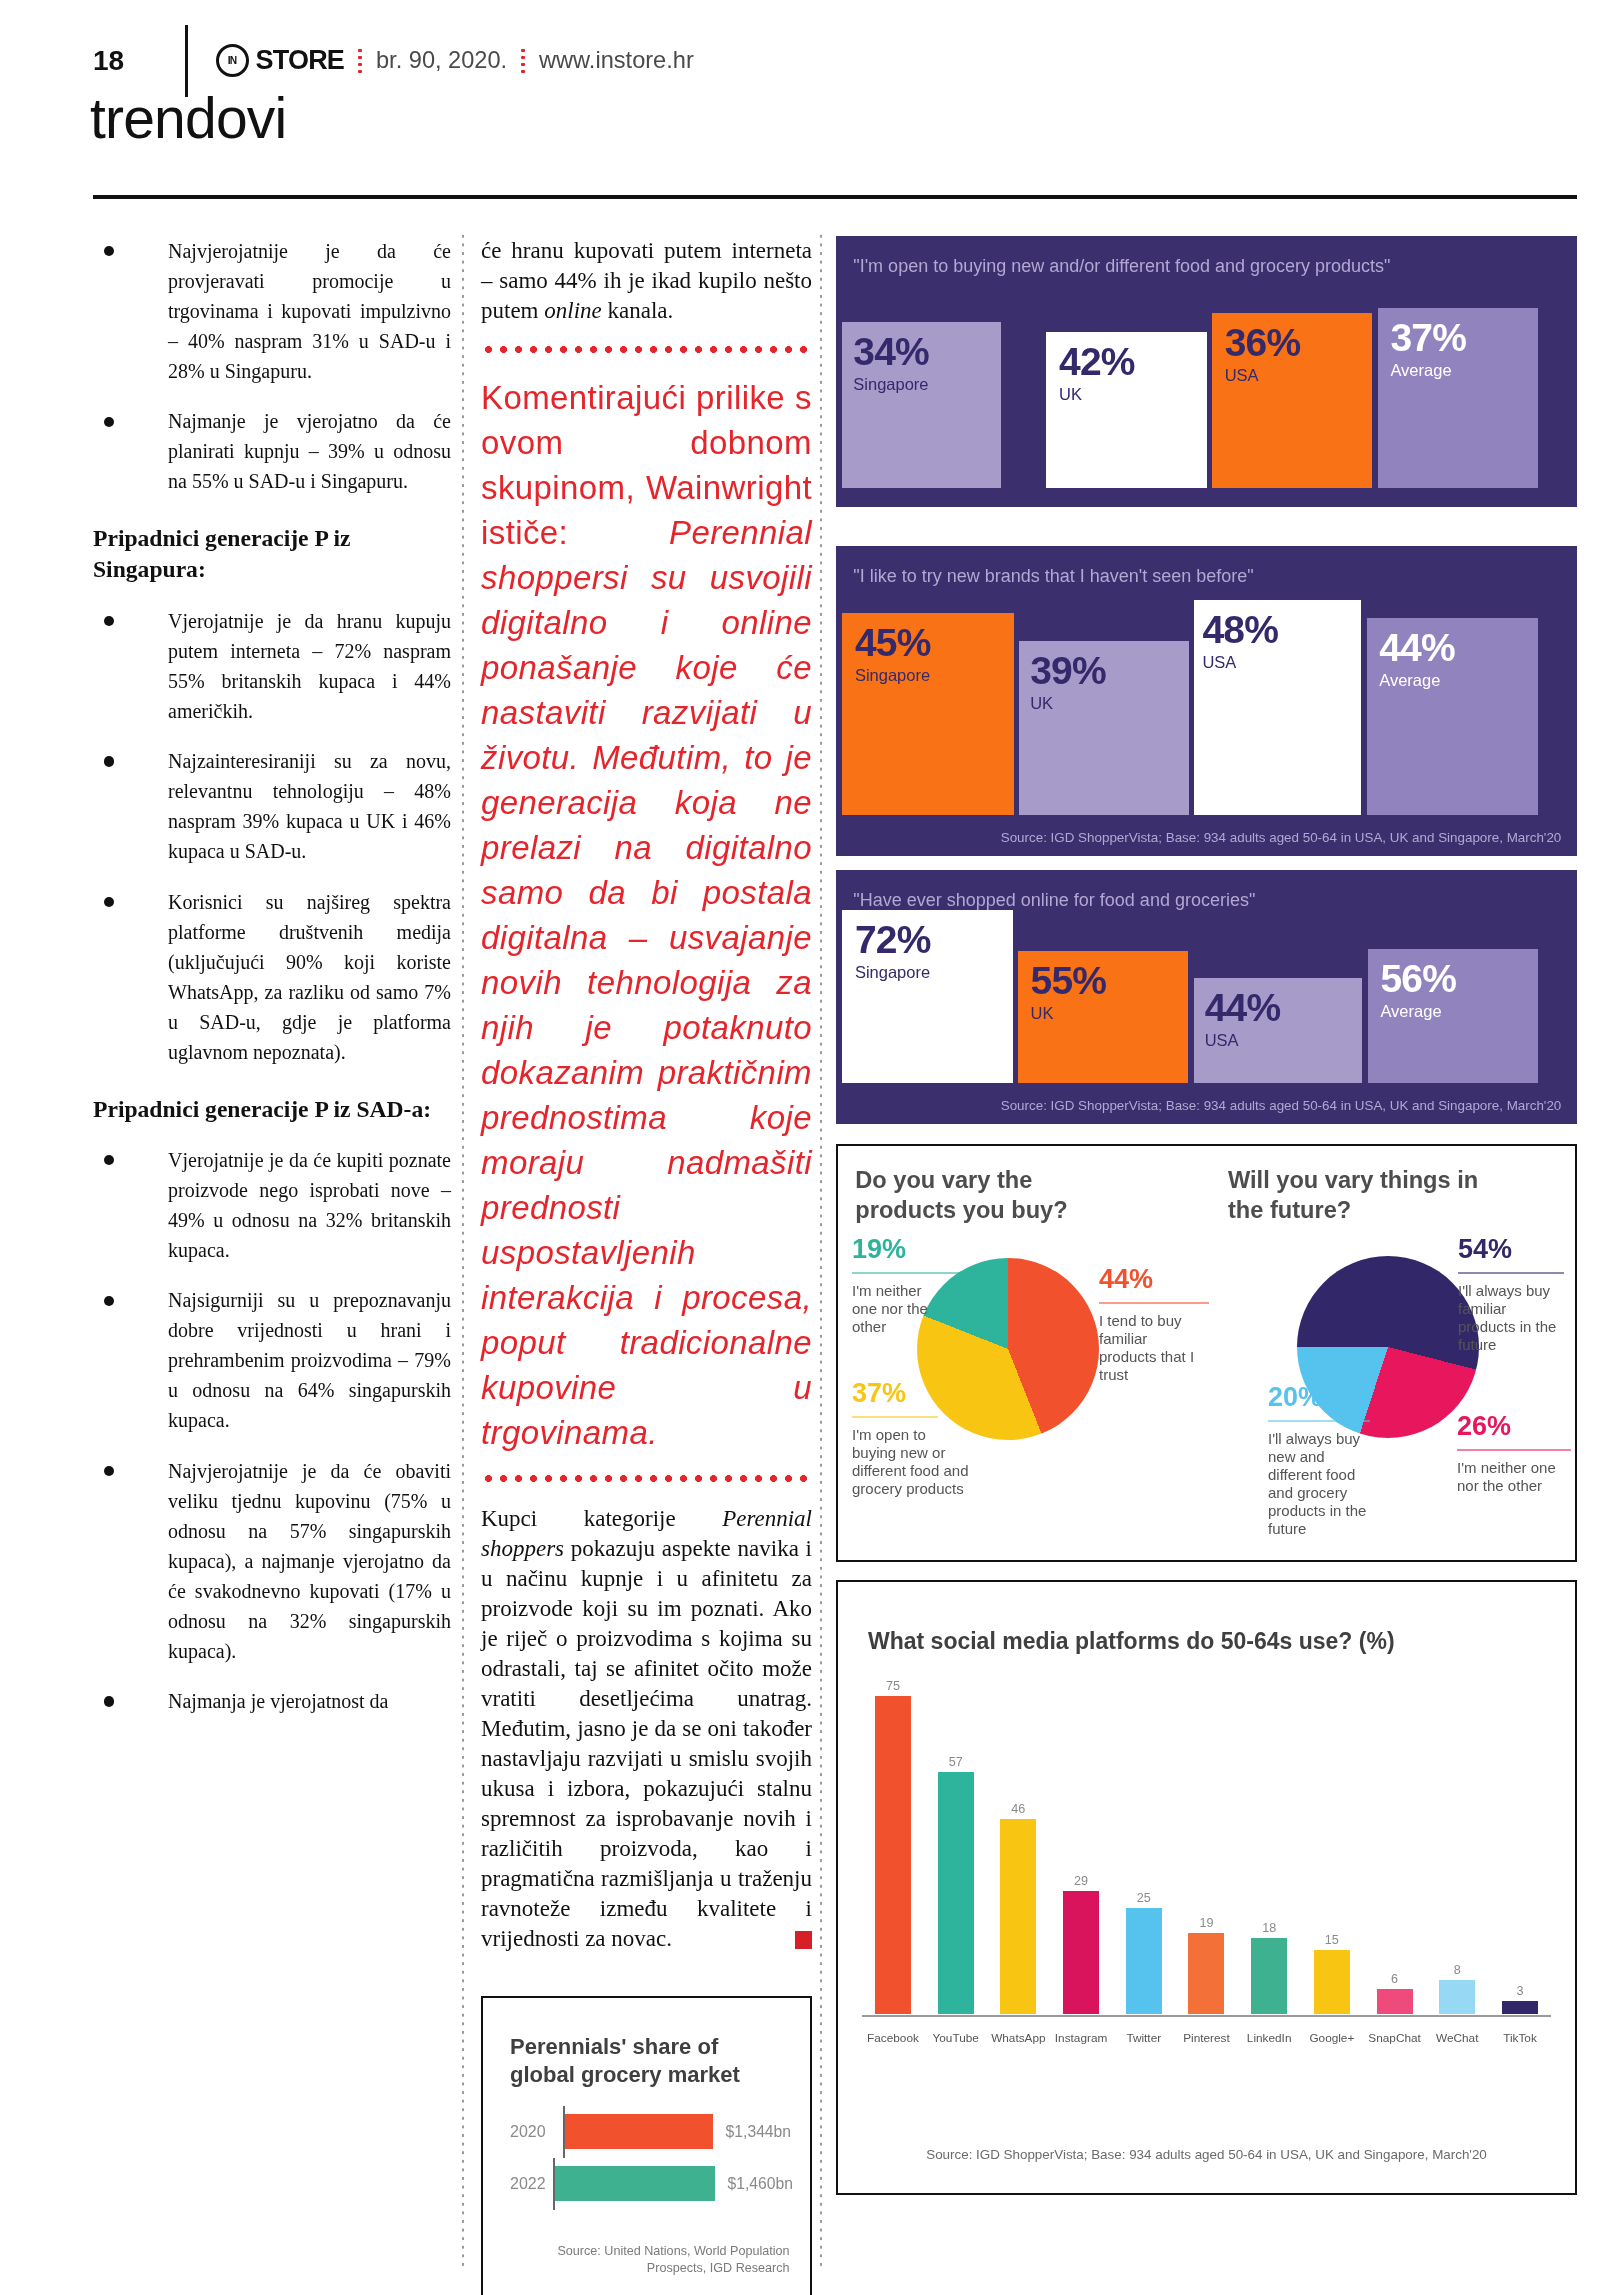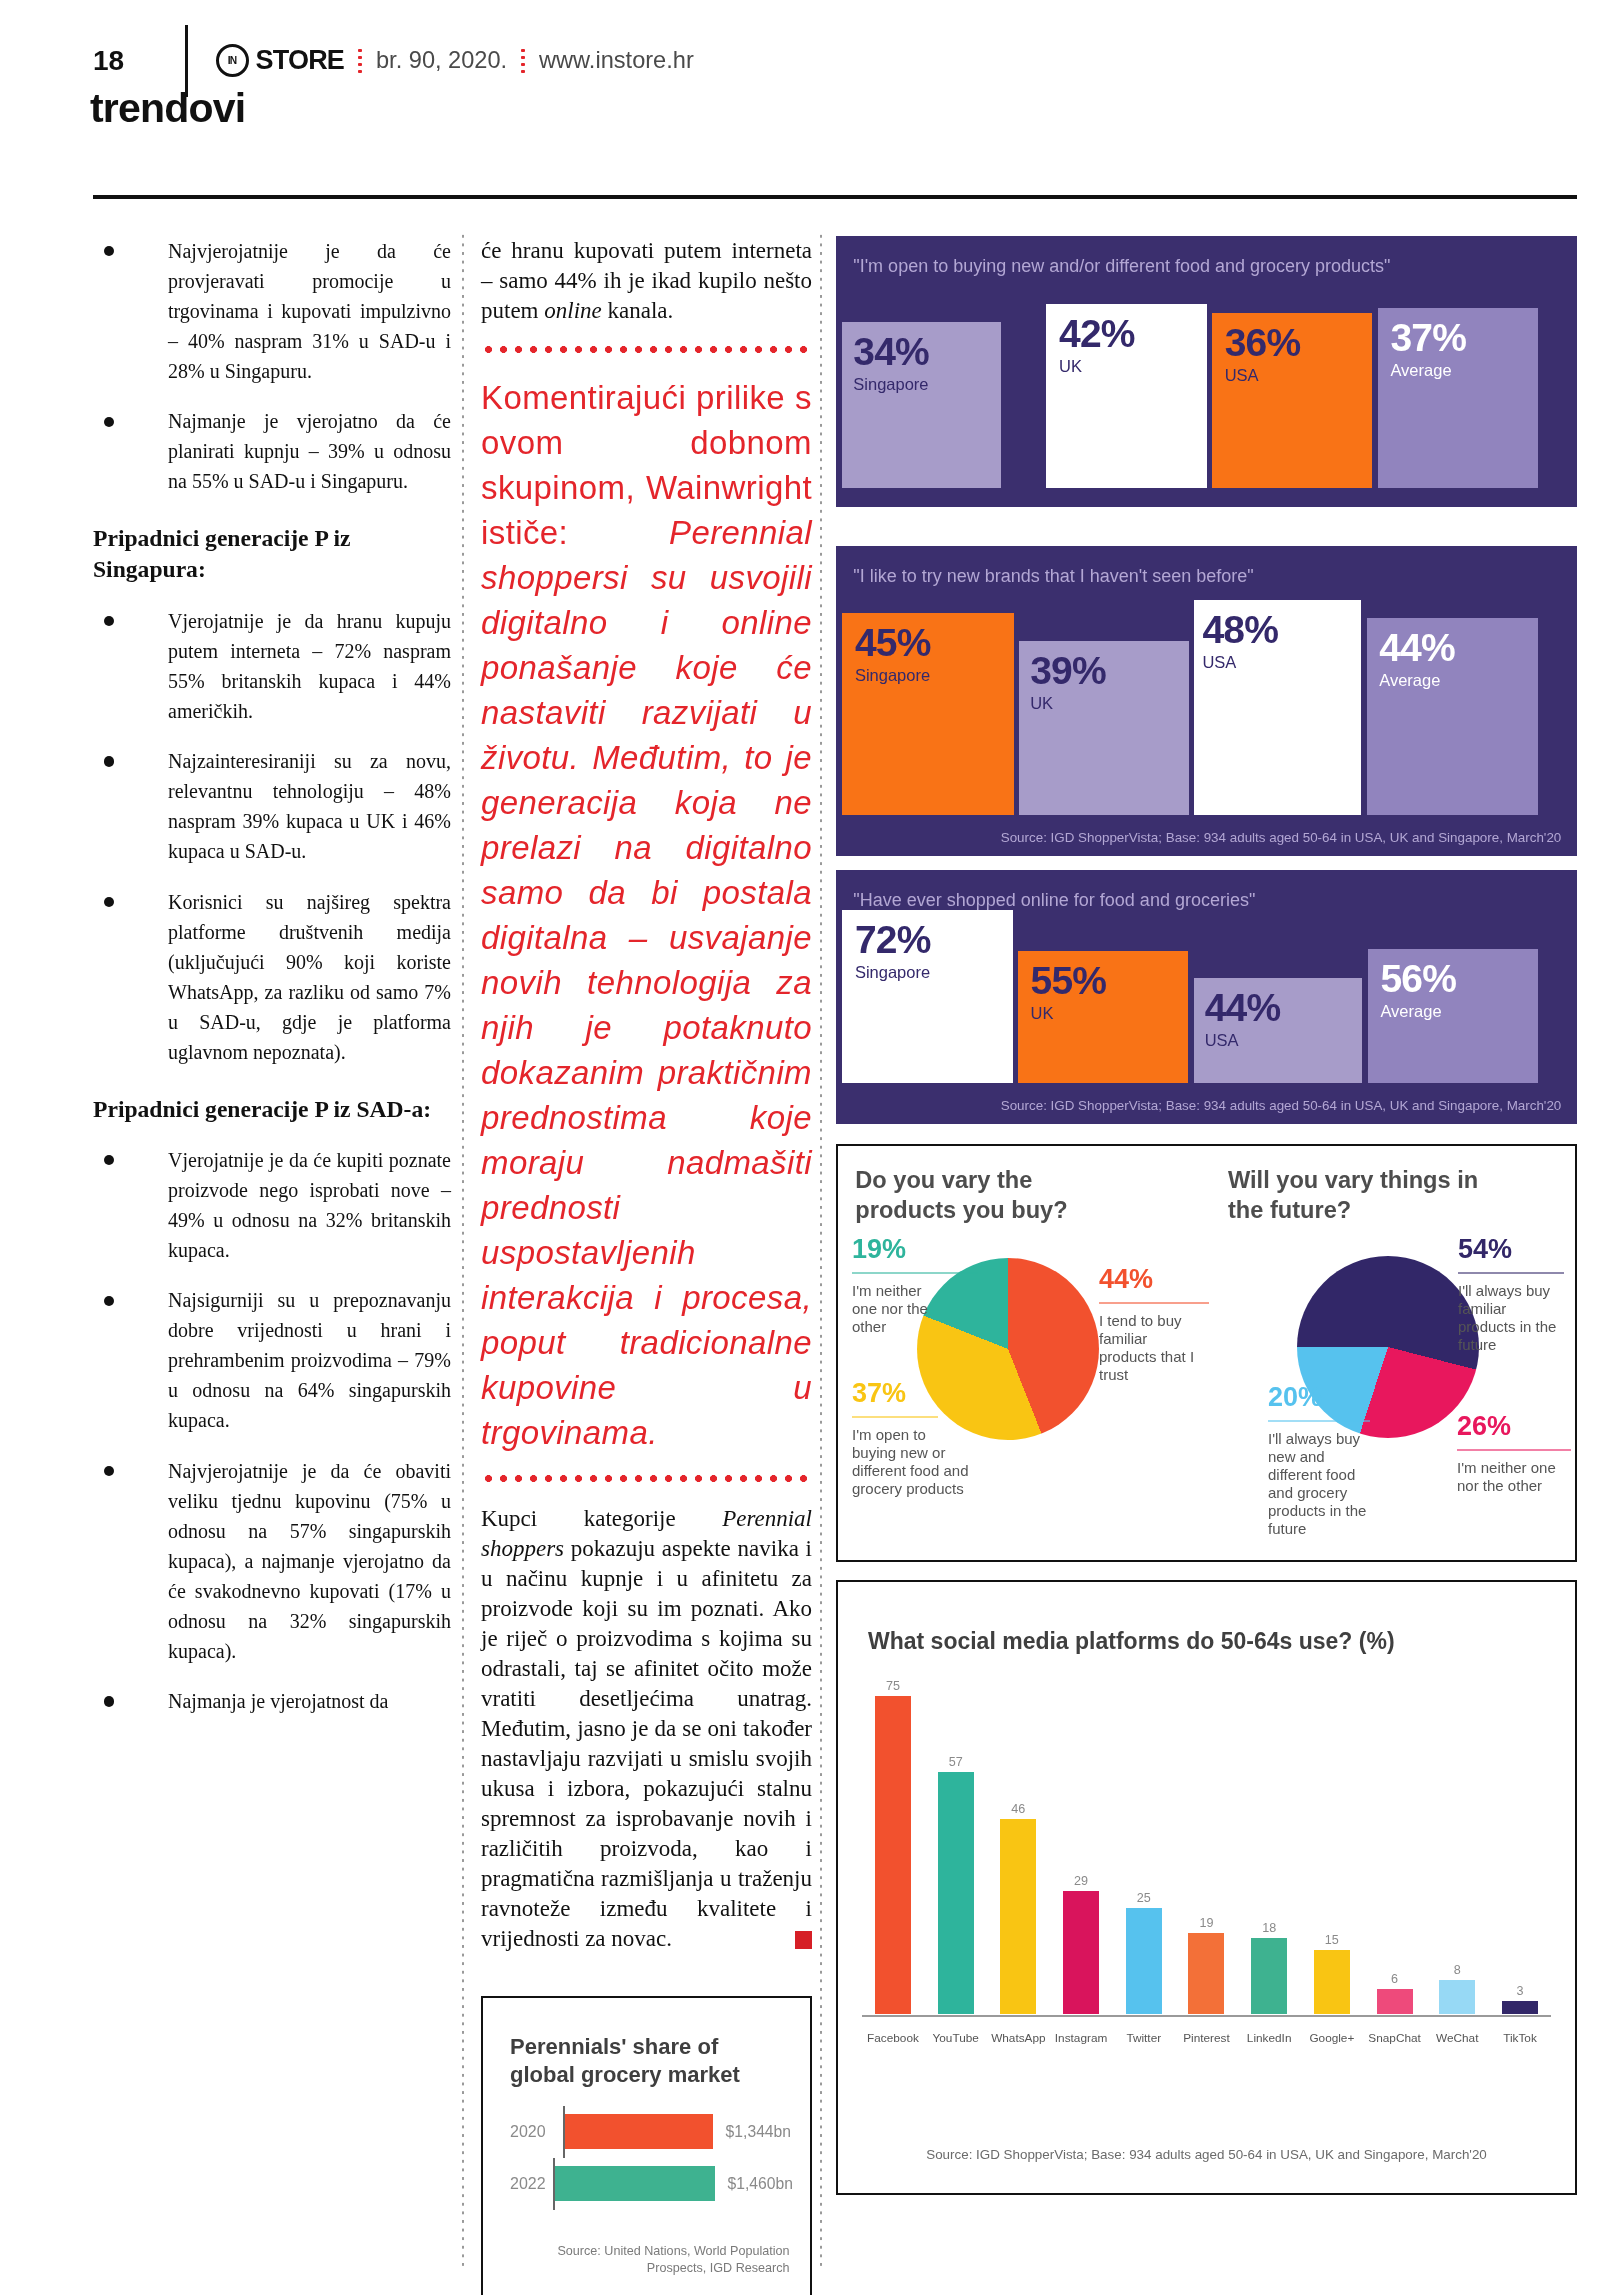--- a/index.html
+++ b/index.html
@@ -10,21 +10,21 @@
   .hdr .pnum{font-family:"Liberation Sans","DejaVu Sans",sans-serif;font-weight:bold;font-size:28px;}
   .hdr .vline{width:2.4px;height:72px;background:#111;margin-left:61px;margin-right:28px;}
   .logo{display:flex;align-items:center;gap:7px;font-family:"Liberation Sans","DejaVu Sans",sans-serif;}
   .logo .circ{width:27px;height:27px;border:3.1px solid #111;border-radius:50%;display:flex;align-items:center;justify-content:center;
               font-size:10.2px;font-weight:bold;letter-spacing:-0.8px;}
   .logo .brand{font-size:27px;font-weight:bold;letter-spacing:-0.8px;}
   .reddots{width:3.9px;height:28px;margin:0 14px;
            background-image:radial-gradient(circle,#e4252b 1.7px,transparent 2px);background-size:3.9px 7px;}
   .hdr .meta{font-family:"Liberation Sans","DejaVu Sans",sans-serif;font-size:23.6px;color:#4a4a4a;}
   .section-title{position:absolute;left:90px;top:85px;font-family:"Liberation Sans","DejaVu Sans",sans-serif;
-                 font-weight:bold;font-size:41px;letter-spacing:-0.8px;}
+                 font-weight:normal;font-size:57px;letter-spacing:-0.8px;}
   .rule{position:absolute;left:93px;top:195px;width:1484px;height:3.9px;background:#111;}
   
   .colsep{position:absolute;top:232px;width:2.4px;height:2034px;
           background-image:radial-gradient(circle,#9a9a9a 1.3px,transparent 1.6px);background-size:2.4px 8.6px;}
   #sep1{left:462px;} #sep2{left:820px;}
   .col{position:absolute;top:236px;}
   #col1{left:93px;width:358px;}
   #col2{left:481px;width:331px;}
   #col3{left:836px;width:741px;}
   
@@ -159,21 +159,21 @@
 
   <div class="col" id="col3">
 
     <div class="ppanel" id="ppanel1">
       <div class="ptitle-q">"I'm open to buying new and/or different food and grocery products"</div>
       <div class="pbars">
           <div class="pbar tone-light" style="height: 166px;">
             <div class="pbar-val">34%</div>
             <div class="pbar-cat">Singapore</div>
           </div>
-          <div class="pbar tone-white" style="height: 184px; margin-left: 40px;">
+          <div class="pbar tone-white" style="height: 156px; margin-left: 40px;">
             <div class="pbar-val">42%</div>
             <div class="pbar-cat">UK</div>
           </div>
           <div class="pbar tone-lighter" style="height: 175px;">
             <div class="pbar-val">36%</div>
             <div class="pbar-cat">USA</div>
           </div>
           <div class="pbar tone-medium" style="height: 180px;">
             <div class="pbar-val">37%</div>
             <div class="pbar-cat">Average</div>

